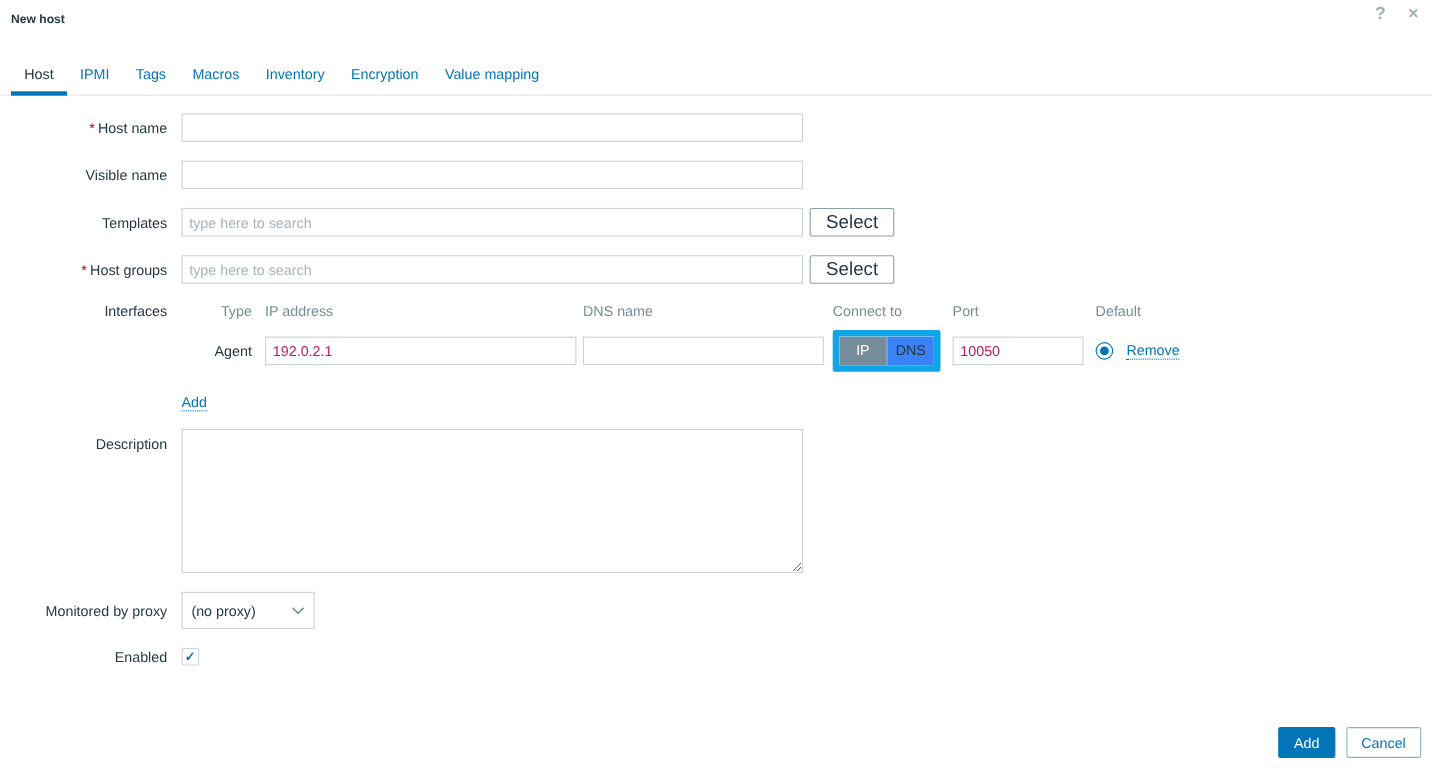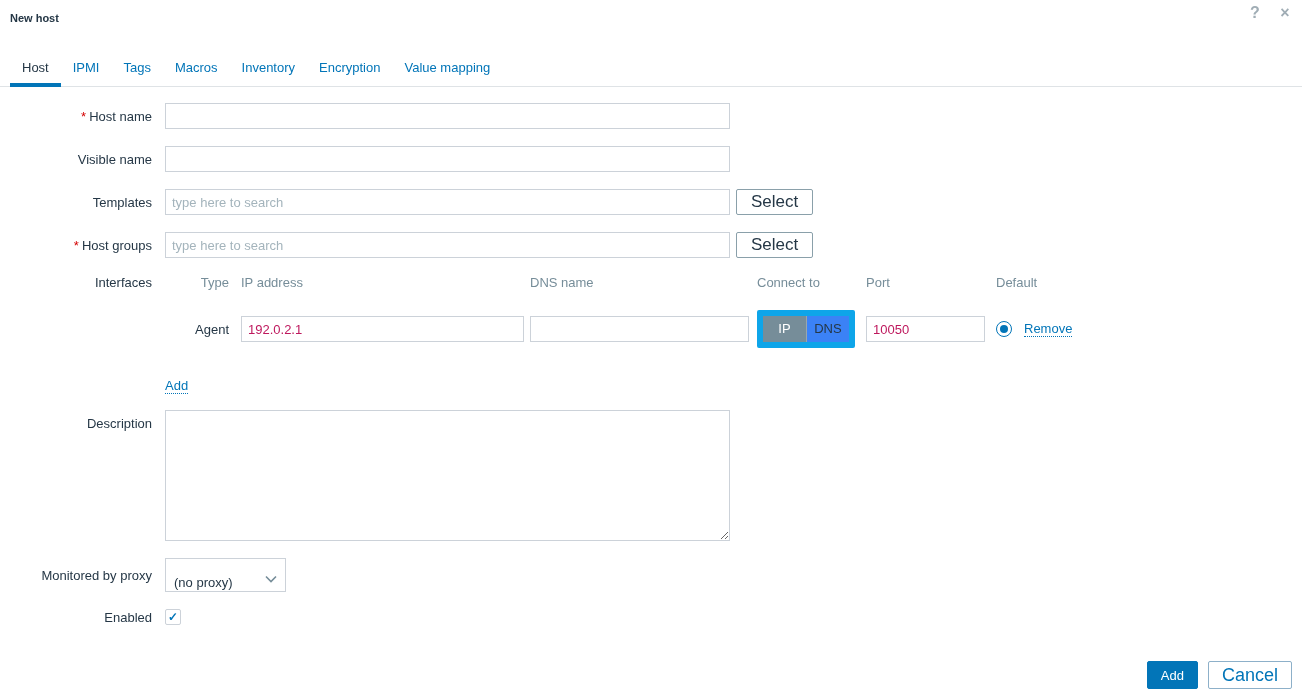--- a/index.html
+++ b/index.html
@@ -29,21 +29,21 @@
     border: 1px solid #ccd2d9; height: 26px; padding: 0 6px; font-family: "Liberation Sans", sans-serif;
     font-size: 13px; color: #be185d; background: #fff; outline: none;
   }
   input::placeholder, textarea::placeholder { color: #a4b4bc; }
   .w-main { width: 565px; }
 
   .btn-grey { height: 26px; padding: 0 14px; margin-left: 6px; background: #fff; border: 1px solid #8aa0aa;
               border-radius: 2px; color: #253746; font-size: 17px; font-family: "Liberation Sans", sans-serif; cursor: pointer; }
 
   
-  .if-block { display: flex; flex-direction: column; gap: 10px; }
+  .if-block { display: flex; flex-direction: column; }
   .if-header { display: flex; color: #768d99; margin-bottom: 10px; }
   .if-row { display: flex; align-items: center; }
   .col-type { width: 70px; padding-right: 6px; text-align: right; flex: none; }
   .col-ip { width: 283px; margin-left: 6px; flex: none; }
   .col-dns { width: 219px; margin-left: 6px; flex: none; }
   .col-conn { width: 98px; margin-left: 8px; flex: none; }
   .col-port { width: 119px; margin-left: 11px; flex: none; }
   .col-def { margin-left: 11px; flex: none; display: flex; align-items: center; }
   .col-ip input, .col-dns input, .col-port input { width: 100%; }
 
@@ -58,34 +58,34 @@
 
   .link-dotted { color: #0275b8; text-decoration: none; border-bottom: 1px dotted #0275b8; cursor: pointer; }
   .remove-link { margin-left: 12px; }
   .add-link-wrap { margin-top: 20px; }
 
   textarea.desc { width: 565px; height: 131px; resize: both; padding: 4px 6px; }
   .form-label.desc-label { padding-top: 6px; }
 
   
   .select-box { width: 121px; height: 26px; border: 1px solid #ccd2d9; background: #fff; display: flex;
-                align-items: flex-start; justify-content: space-between; padding: 16px 8px; cursor: pointer; }
+                align-items: center; justify-content: space-between; padding: 16px 8px; cursor: pointer; }
   .select-box svg { flex: none; }
 
   
   .checkbox { width: 16px; height: 16px; border: 1px solid #ccd2d9; background: #fff; display: inline-flex;
               align-items: center; justify-content: center; color: #0275b8; font-weight: bold; font-size: 12px;
               cursor: pointer; border-radius: 2px; }
 
   
   .footer { position: absolute; right: 10px; bottom: 11px; display: flex; align-items: center; }
   .btn-primary { height: 28px; padding: 0 13px; background: #0275b8; color: #fff; border: 1px solid #0275b8;
                  border-radius: 2px; font-size: 13px; font-family: "Liberation Sans", sans-serif; cursor: pointer; }
   .btn-secondary { height: 28px; padding: 0 13px; background: #fff; color: #0275b8; border: 1px solid #8db0c9;
-                   border-radius: 2px; font-size: 18px; font-family: "Liberation Sans", sans-serif; cursor: pointer; margin-left: 10px; }
+                   border-radius: 2px; font-size: 13px; font-family: "Liberation Sans", sans-serif; cursor: pointer; margin-left: 10px; }
 </style>
 </head>
 <body>
 
 <div class="dlg-header">
   <div class="dlg-title">New host</div>
   <div class="dlg-header-icons">
     <span class="hdr-icon">?</span>
     <span class="hdr-icon">×</span>
   </div>

